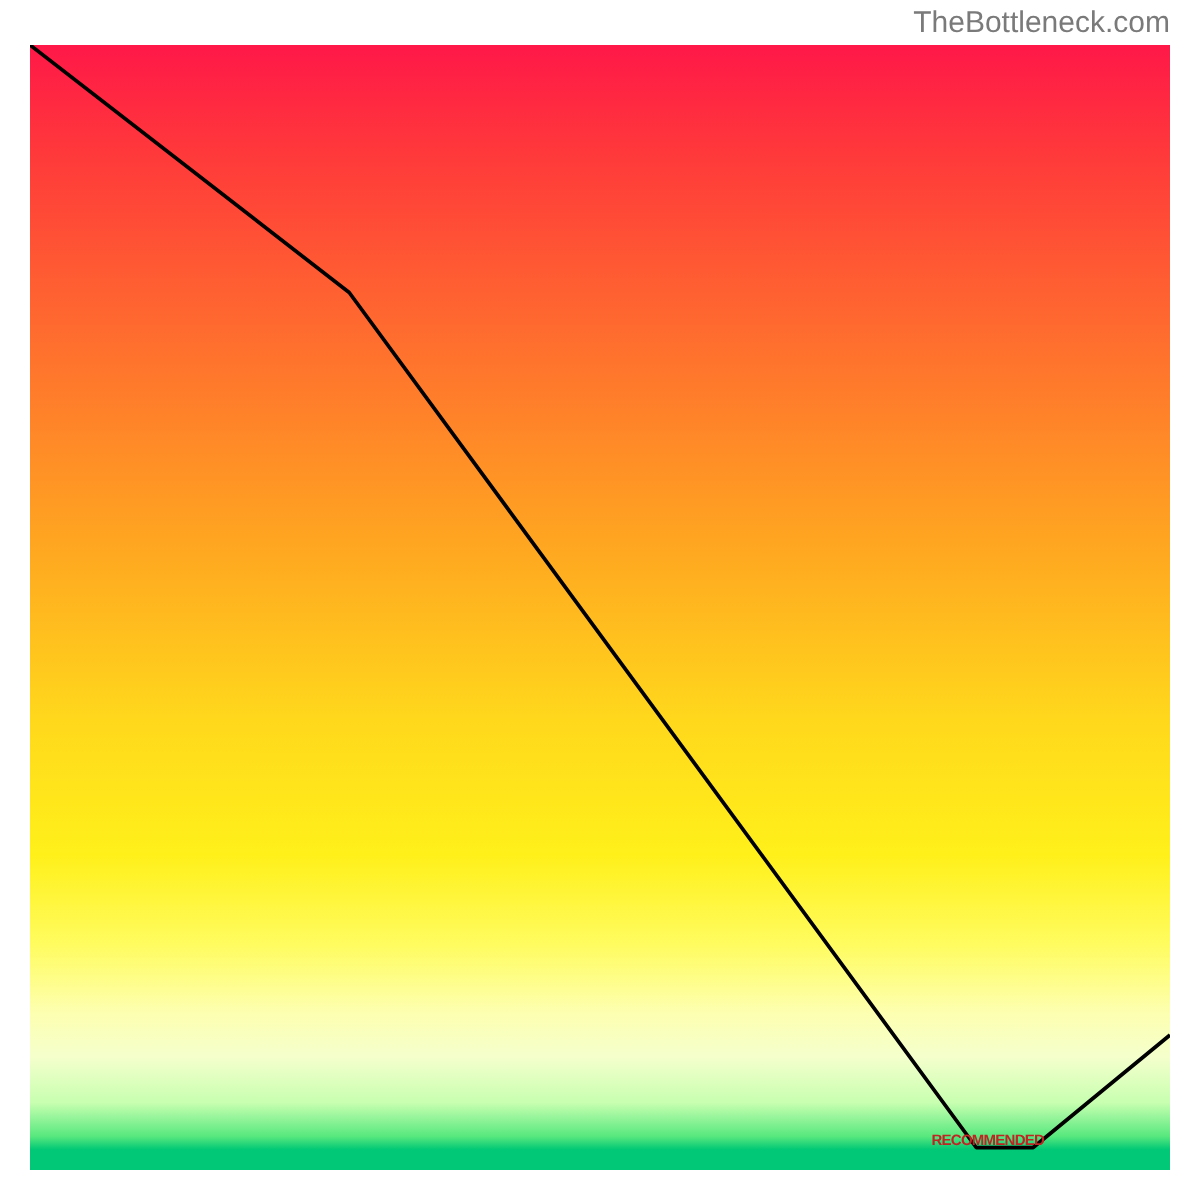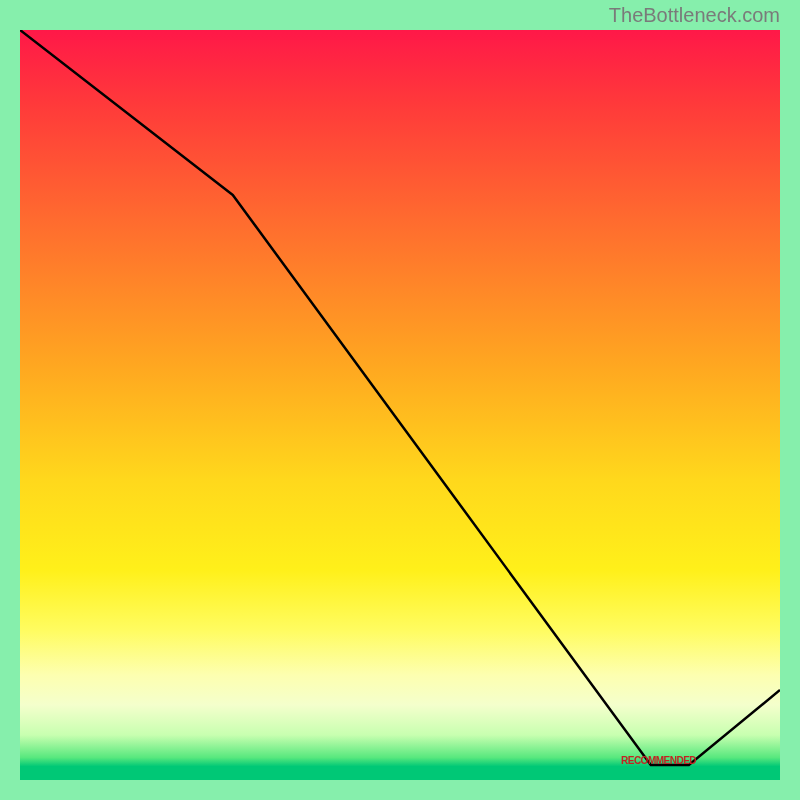--- a/index.html
+++ b/index.html
@@ -7,21 +7,21 @@
     width: 800px;
     height: 800px;
     background: #000;
     font-family: Arial, sans-serif;
     overflow: hidden;
   }
   .frame {
     width: 800px;
     height: 800px;
     position: relative;
-    background: #86efac;
+    background: #ffffff;
   }
   .watermark {
     position: absolute;
     top: 4px;
     right: 20px;
     color: #7a7a7a;
     font-size: 20px;
     font-family: Arial, sans-serif;
   }
   .plot {

